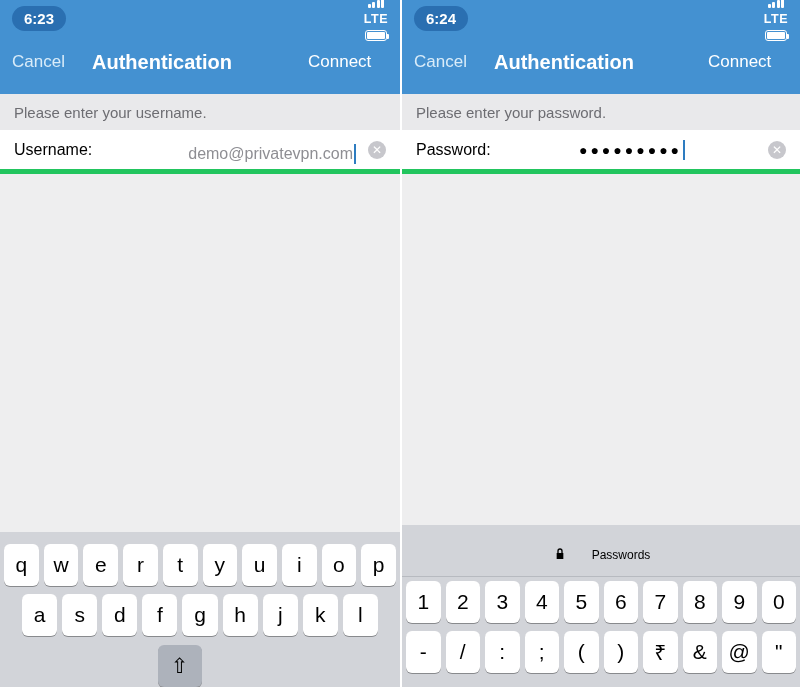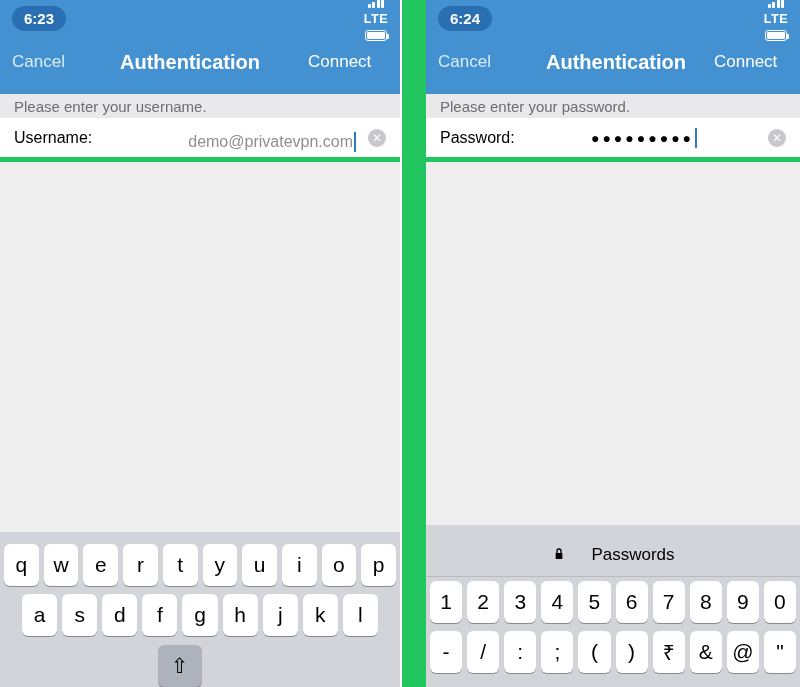--- a/index.html
+++ b/index.html
@@ -7,21 +7,21 @@
   body { display: flex; }
   .phone {
     width: 400px;
     height: 687px;
     display: flex;
     flex-direction: column;
     background: #22c55e;
     position: relative;
     overflow: hidden;
   }
-  .phone + .phone { border-left: 2px solid #fff; padding-left: 24px; }
+  .phone + .phone { border-left: 2px solid #fff; }
   
   .header {
     background: #4491d1;
     color: #fff;
     flex: 0 0 auto;
   }
   .statusbar {
     height: 36px;
     display: flex;
     align-items: center;
@@ -58,28 +58,27 @@
   .battery-body::after {
     content:""; position:absolute; right:-3px; top:3px; width:2px; height:5px; background:#fff; border-radius:0 1px 1px 0;
   }
   .battery-fill { position:absolute; left:1px; top:1px; bottom:1px; width: 18px; background:#fff; border-radius:1px; }
   .navbar {
     height: 58px;
     display: flex;
     align-items: center;
     justify-content: space-between;
     padding: 0 12px 6px 12px;
-    gap: 28px;
   }
   .nav-btn { font-size: 17px; color: #d9ecf9; font-weight: 400; min-width: 80px; }
   .nav-btn.right { text-align: left; font-weight: 400; color: #fff; }
   .nav-title { flex: 1; text-align: left; font-size: 20px; font-weight: 600; color: #fff; }
   
   .prompt {
-    height: 24px;
+    height: 36px;
     background: #e9e9eb;
     color: #6d6d72;
     font-size: 15px;
     display: flex; align-items: center;
     padding: 0 14px;
   }
   
   .field-row {
     height: 44px;
     background: #fff;
@@ -114,21 +113,21 @@
   
   .keyboard {
     background: #d2d4d9;
     padding-top: 8px;
     flex: 0 0 auto;
   }
   .kb-suggest {
     height: 44px;
     display:flex; align-items:center; justify-content:center;
     gap: 24px;
-    color:#000; font-size:17px;
+    color:#000; font-size:12px;
     border-bottom: 1px solid #b7bac0;
   }
   .kb-suggest svg { width:16px; height:16px; }
   .kb-row {
     display: flex;
     justify-content: center;
     gap: 5px;
     padding: 4px 4px;
   }
   .key {

